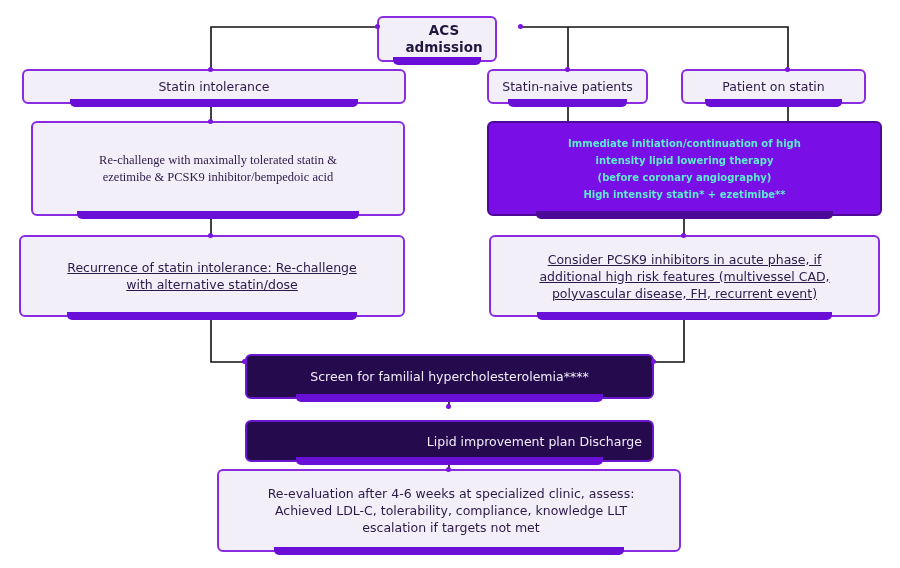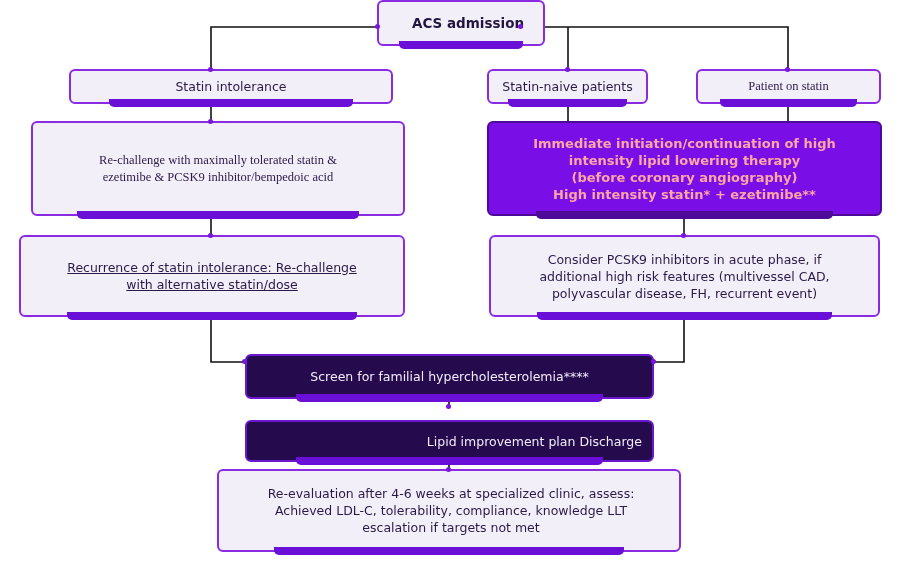--- a/index.html
+++ b/index.html
@@ -6,22 +6,22 @@
     body { width: 900px; height: 568px; position: relative; overflow: hidden;
            font-family: "DejaVu Sans", sans-serif; }
     #connectors { position: absolute; left: 0; top: 0; width: 900px; height: 568px; z-index: 1; }
     .node { position: absolute; box-sizing: border-box; border-radius: 6px;
             display: flex; align-items: center; justify-content: center; text-align: center;
             z-index: 2; padding: 0 10px; }
     .node .shadow { position: absolute; left: 12%; right: 12%; bottom: -5px; height: 8px;
                     background: #6a0fd8; border-radius: 0 0 5px 5px; z-index: -1; }
     .node.light { background: #f3eff8; border: 2px solid #8a2be2; color: #2a1a48;
                   font-size: 12.5px; line-height: 17px; }
-    .node.purple { background: #7a0ee6; border: 2px solid #4d0a99; color: #fca5a5;
-                   font-size: 13px; font-weight: bold; line-height: 17px; }
+    .node.purple { background: #7a0ee6; border: 2px solid #4d0a99; color: #5eead4;
+                   font-size: 10px; font-weight: bold; line-height: 17px; }
     .node.dark { background: #260a4e; border: 2px solid #6a18d0; color: #f1ecf8;
                  font-size: 12.5px; line-height: 17px; margin-top: 14px; }
     .node.title { font-weight: bold; font-size: 13.5px; color: #22163e; }
     .txt { white-space: pre-line; position: relative; }
     .port { position: absolute; width: 5px; height: 5px; border-radius: 50%; background: #7a14e0; z-index: 3; }
   </style>
 </head>
 <body>
 
 <svg id="connectors" viewBox="0 0 900 568">
@@ -34,34 +34,34 @@
     <line x1="568" y1="103" x2="568" y2="121"></line>
     <line x1="788" y1="103" x2="788" y2="121"></line>
     <line x1="684" y1="215" x2="684" y2="235"></line>
     <polyline points="211,316 211,362 245,362"></polyline>
     <polyline points="684,316 684,362 653,362"></polyline>
     <line x1="449" y1="385" x2="449" y2="407"></line>
     <line x1="449" y1="447" x2="449" y2="469"></line>
   </g>
 </svg>
 
-<div class="node light title" style="left:377px; top:0; width:168px; height:46px;padding-left:24px;">
+<div class="node light title" style="left:377px; top:16px; width:120px; height:46px;padding-left:24px;">
   <div class="shadow"></div>
   <span class="txt">ACS admission</span>
 </div>
 
-<div class="node light" style="left:22px; top:69px; width:324px; height:35px;margin-left:47px;">
+<div class="node light" style="left:22px; top:69px; width:384px; height:35px;">
   <div class="shadow"></div>
   <span class="txt">Statin intolerance</span>
 </div>
 <div class="node light" style="left:487px; top:69px; width:161px; height:35px;">
   <div class="shadow"></div>
   <span class="txt">Statin-naive patients</span>
 </div>
-<div class="node light" style="left:696px; top:69px; width:185px; height:35px;font-family:Liberation Serif, serif;">
+<div class="node light" style="left:681px; top:69px; width:185px; height:35px;">
   <div class="shadow"></div>
   <span class="txt">Patient on statin</span>
 </div>
 
 <div class="node light" style="left:31px; top:121px; width:374px; height:95px;font-family:Liberation Serif, serif;">
   <div class="shadow"></div>
   <span class="txt">Re-challenge with maximally tolerated statin &amp;
 ezetimibe &amp; PCSK9 inhibitor/bempedoic acid</span>
 </div>
 <div class="node purple" style="left:487px; top:121px; width:395px; height:95px;">
@@ -70,21 +70,21 @@
 intensity lipid lowering therapy
 (before coronary angiography)
 High intensity statin* + ezetimibe**</span>
 </div>
 
 <div class="node light" style="left:19px; top:235px; width:386px; height:82px;text-decoration:underline;">
   <div class="shadow"></div>
   <span class="txt">Recurrence of statin intolerance: Re-challenge
 with alternative statin/dose</span>
 </div>
-<div class="node light" style="left:489px; top:235px; width:391px; height:82px;">
+<div class="node light" style="left:489px; top:235px; width:391px; height:82px;text-decoration:underline;">
   <div class="shadow"></div>
   <span class="txt">Consider PCSK9 inhibitors in acute phase, if
 additional high risk features (multivessel CAD,
 polyvascular disease, FH, recurrent event)</span>
 </div>
 
 <div class="node dark" style="left:245px; top:340px; width:409px; height:45px;">
   <div class="shadow"></div>
   <span class="txt">Screen for familial hypercholesterolemia****</span>
 </div>

